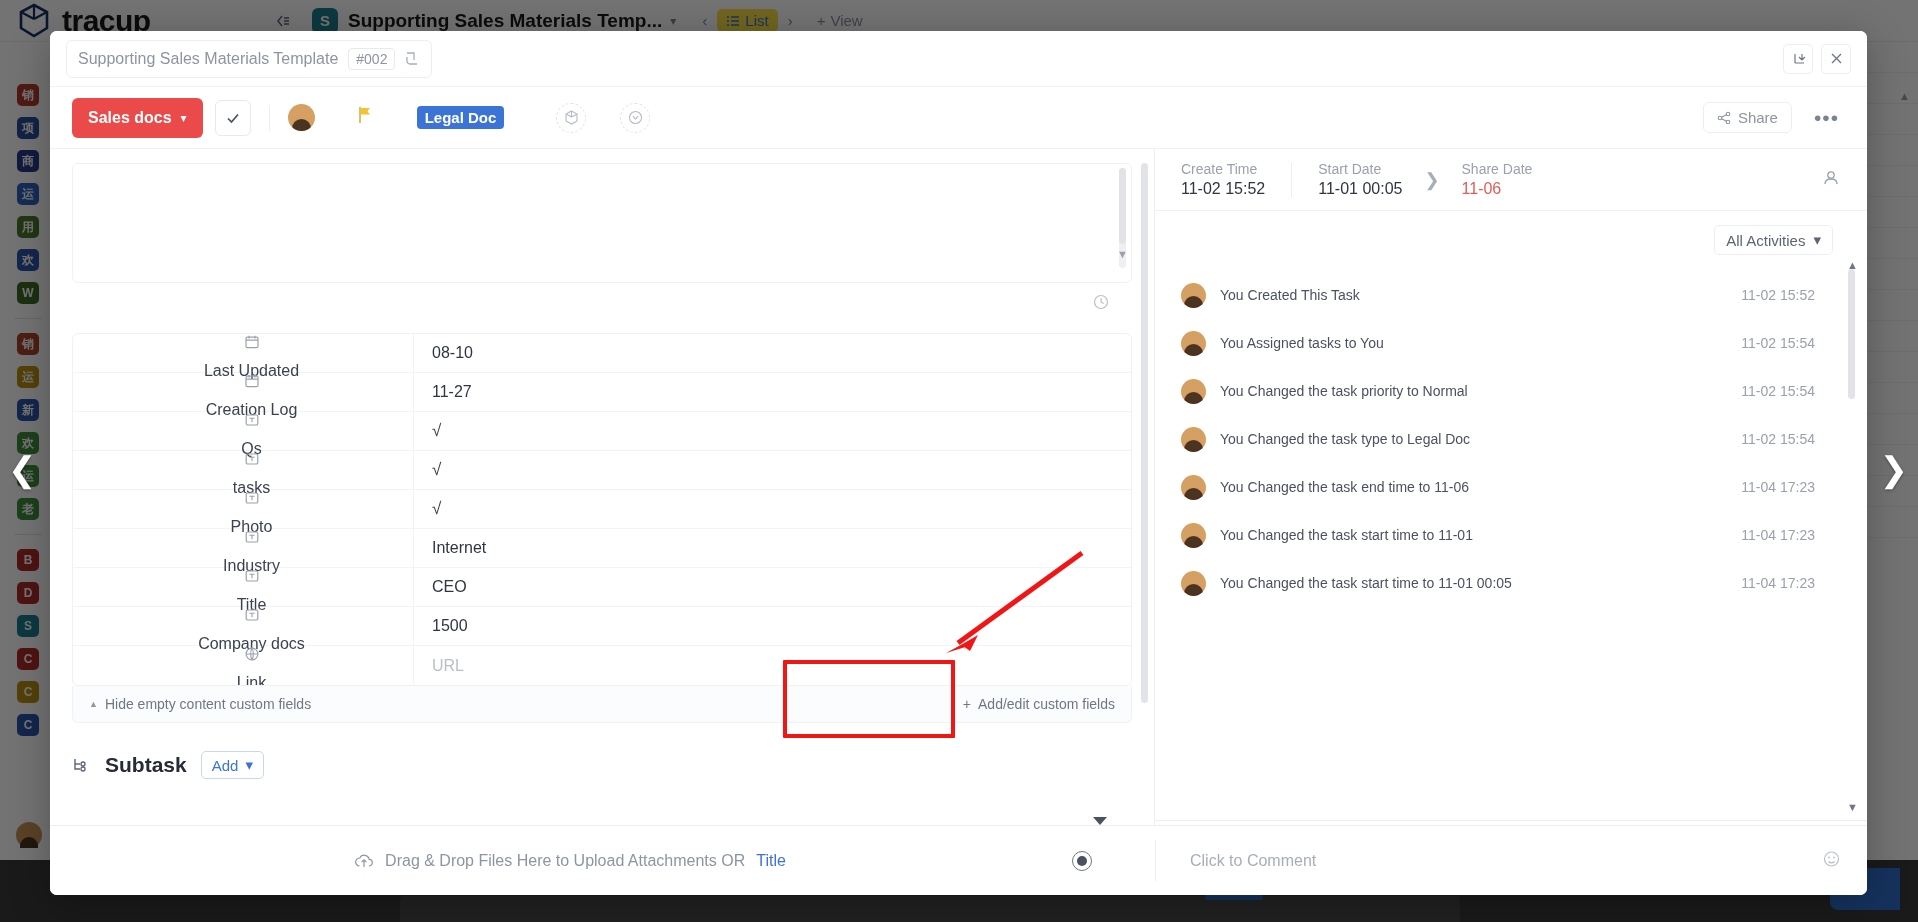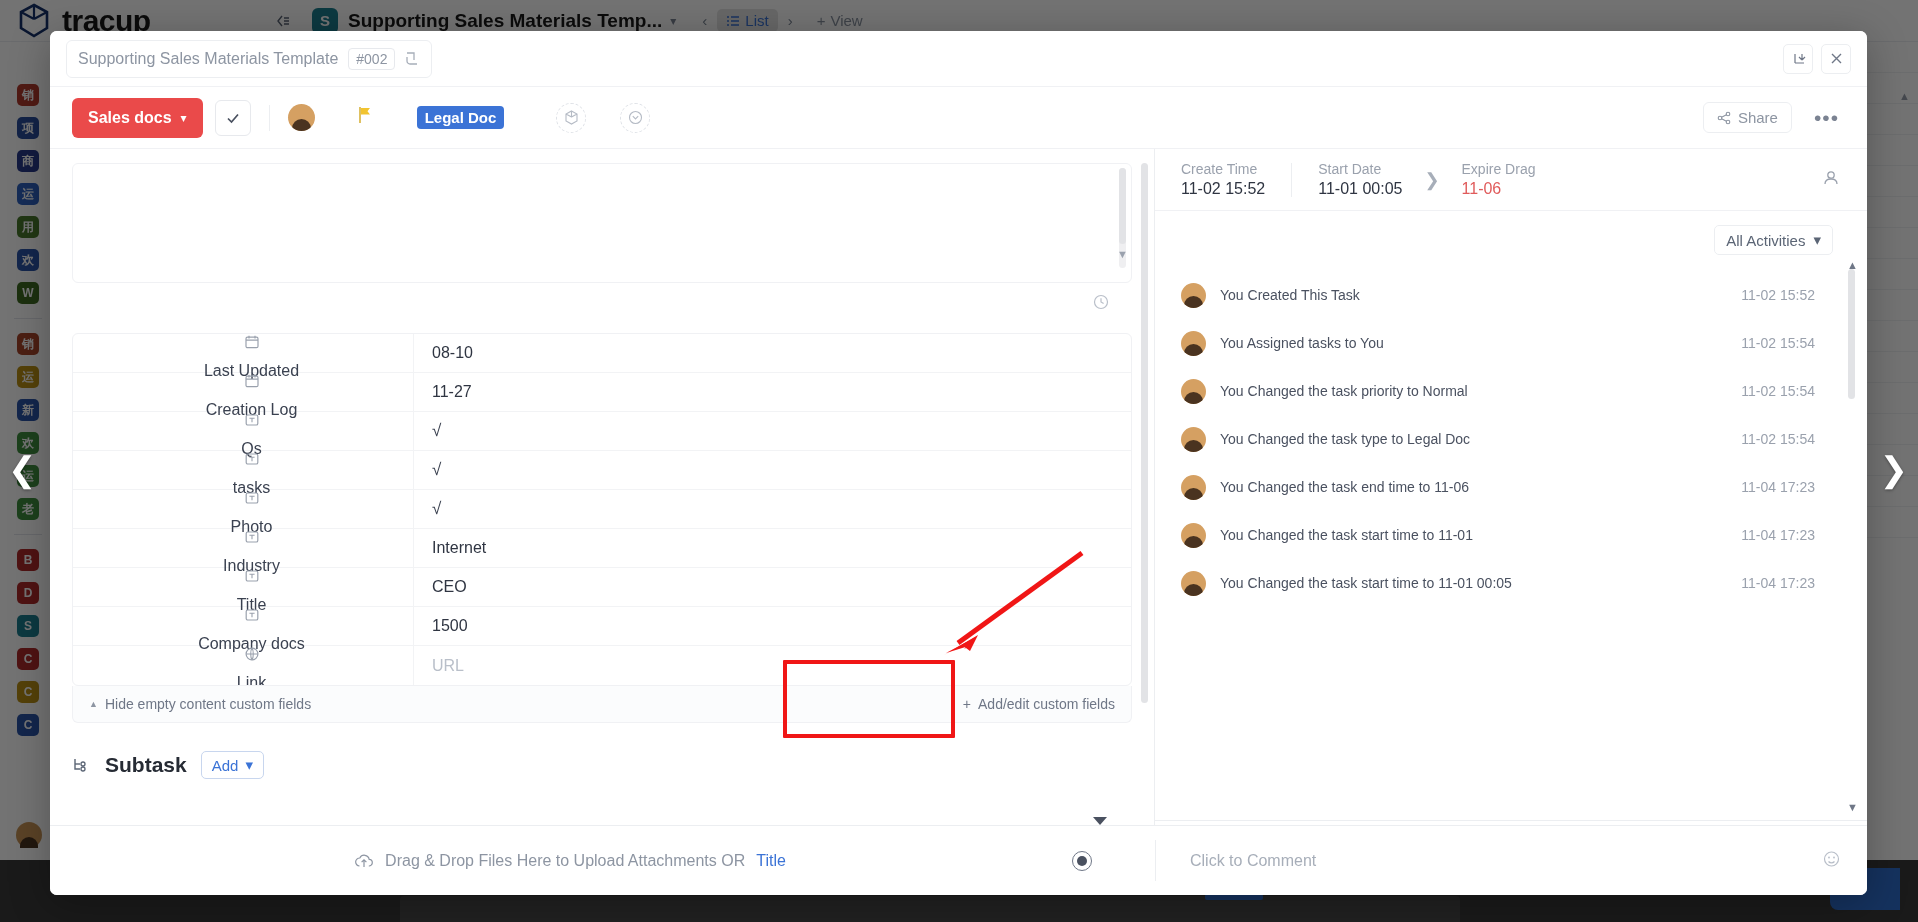--- a/index.html
+++ b/index.html
@@ -26,21 +26,21 @@
   #bg-logo-text { font-size: 30px; font-weight: 700; color: #1a1a1a; letter-spacing:-0.5px;}
   .bg-icon-btn { width: 30px; height: 30px; display:flex; align-items:center; justify-content:center; color:#5b6575;}
   #bg-proj-badge {
     width: 26px; height: 26px; border-radius: 6px; background: #1c7f91;
     color:#fff; font-size: 15px; font-weight: 700; display:flex; align-items:center; justify-content:center;
     margin-left: 14px;
   }
   #bg-proj-title { font-size: 19px; font-weight:700; color:#1a1a1a; margin-left:10px; }
   #bg-caret { margin-left:8px; color:#7c8696; font-size:12px;}
   #bg-viewbar { display:flex; align-items:center; gap:10px; margin-left:26px; color:#7c8696; font-size:15px;}
-  .bg-viewtab { display:flex; align-items:center; gap:5px; color:#3b73d6; background:#e5e5e5; padding:3px 9px; border-radius:5px;}
+  .bg-viewtab { display:flex; align-items:center; gap:5px; color:#3b73d6; background:#fde047; padding:3px 9px; border-radius:5px;}
   #bg-addview { display:flex; align-items:center; gap:5px; color:#8a93a1; font-size:15px; margin-left:14px;}
 
   #bg-sidebar {
     position: absolute; top: 42px; left: 0; width: 56px; bottom: 62px;
     background: #fff; display:flex; flex-direction:column; align-items:center;
     padding-top: 42px; gap: 11px;
   }
   .bg-side-chip {
     width: 22px; height: 22px; border-radius: 5px; color:#fff;
     font-size: 12px; font-weight:700; display:flex; align-items:center; justify-content:center;
@@ -605,21 +605,21 @@
           <span class="date-label">Create Time</span>
           <span class="date-value">11-02 15:52</span>
         </div>
         <div class="date-sep"></div>
         <div class="date-block">
           <span class="date-label">Start Date</span>
           <span class="date-value">11-01 00:05</span>
         </div>
         <div id="date-arrow">❯</div>
         <div class="date-block">
-          <span class="date-label">Expire Drag</span>
+          <span class="date-label">Share Date</span>
           <span class="date-value expire">11-06</span>
         </div>
         <div id="person-icon">
           <svg width="20" height="20" viewBox="0 0 20 20">
               <circle cx="10" cy="7" r="3.2" fill="none" stroke="currentColor" stroke-width="1.3"></circle>
               <path d="M4 16c0-3.3 2.7-5 6-5s6 1.7 6 5" fill="none" stroke="currentColor" stroke-width="1.3"></path>
             </svg>
         </div>
       </div>
 

